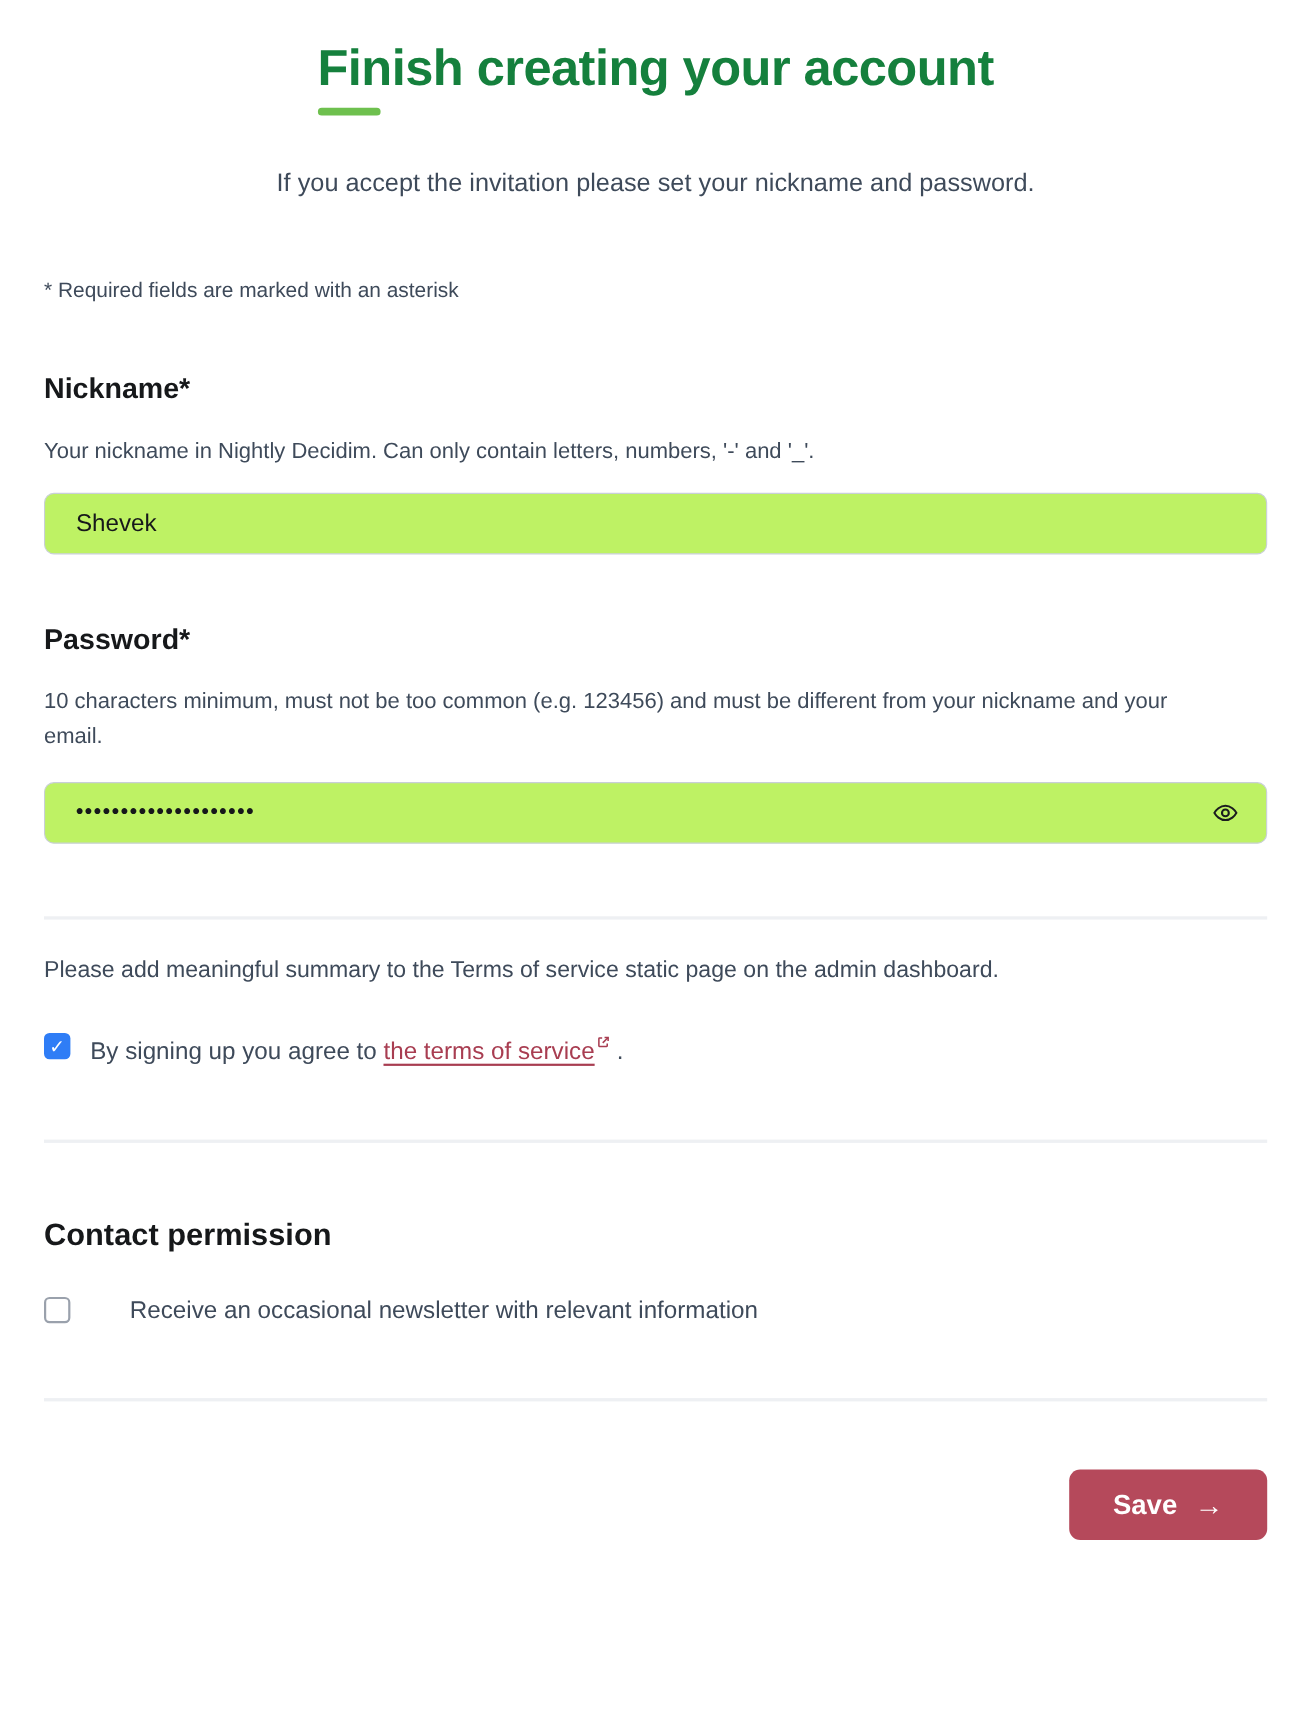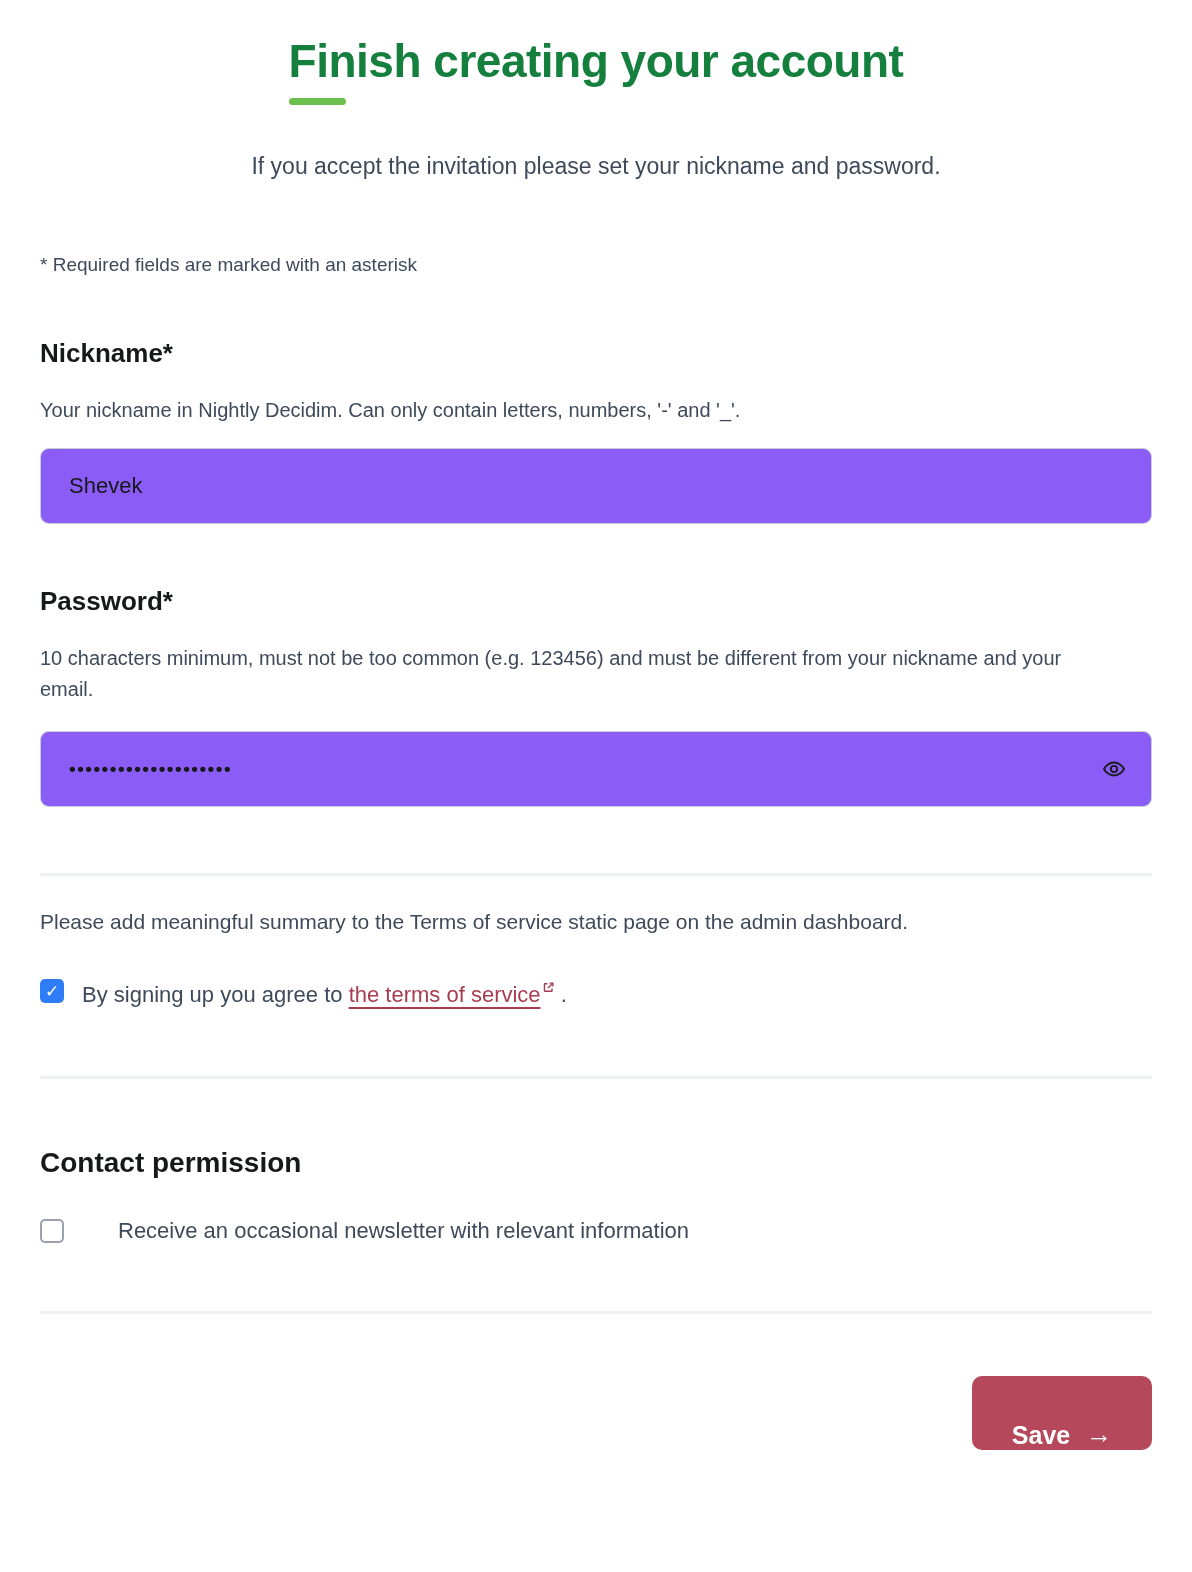--- a/index.html
+++ b/index.html
@@ -59,27 +59,27 @@
     font-size: 20px;
     color: #3e4a5a;
     margin-top: 26px;
     line-height: 1.55;
     max-width: 1080px;
   }
 
   .text-input {
     display: block;
     width: 100%;
-    height: 76px;
+    height: 56px;
     margin-top: 22px;
     padding: 0 28px;
     font-family: "Liberation Sans", "DejaVu Sans", sans-serif;
     font-size: 22px;
     color: #16181a;
-    background: #8b5cf6;
+    background: #bef264;
     border: 1px solid #c9cfd8;
     border-radius: 9px;
     outline: none;
   }
   .input-wrap { position: relative; margin-top: 26px; }
   .input-wrap .text-input { margin-top: 0; padding-right: 70px; }
   .password-input {
     font-size: 19px;
     font-weight: 700;
     letter-spacing: 1.5px;
@@ -152,31 +152,31 @@
   .contact-heading { margin-top: 68px; }
   .contact-row { margin-top: 38px; gap: 32px; }
 
   .actions {
     display: flex;
     justify-content: flex-end;
     margin-top: 62px;
   }
   .save-button {
     min-width: 180px;
-    height: 74px;
+    height: 64px;
     padding: 0 34px;
     background: #b5495b;
     color: #ffffff;
     border: none;
     border-radius: 10px;
     font-family: "Liberation Sans", "DejaVu Sans", sans-serif;
     font-size: 25px;
     font-weight: 700;
     display: flex;
-    align-items: flex-end;
+    align-items: center;
     justify-content: center;
     gap: 16px;
     cursor: pointer;
   }
   .save-arrow { font-weight: 400; font-size: 26px; }
 </style>
 </head>
 <body>
 
 <main class="container">

